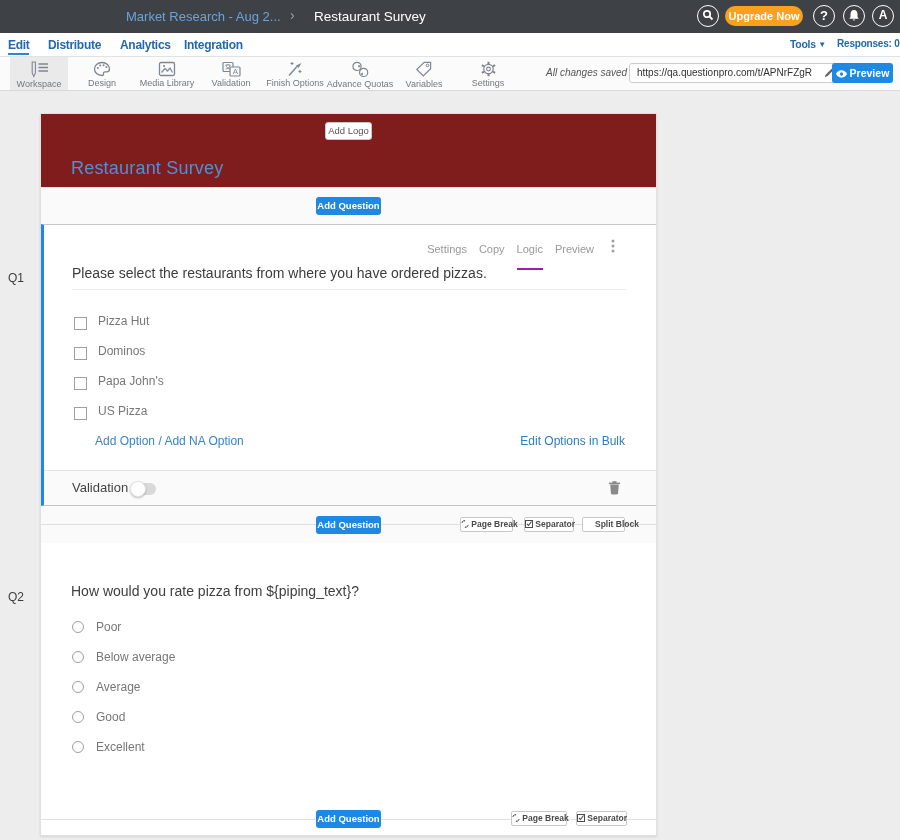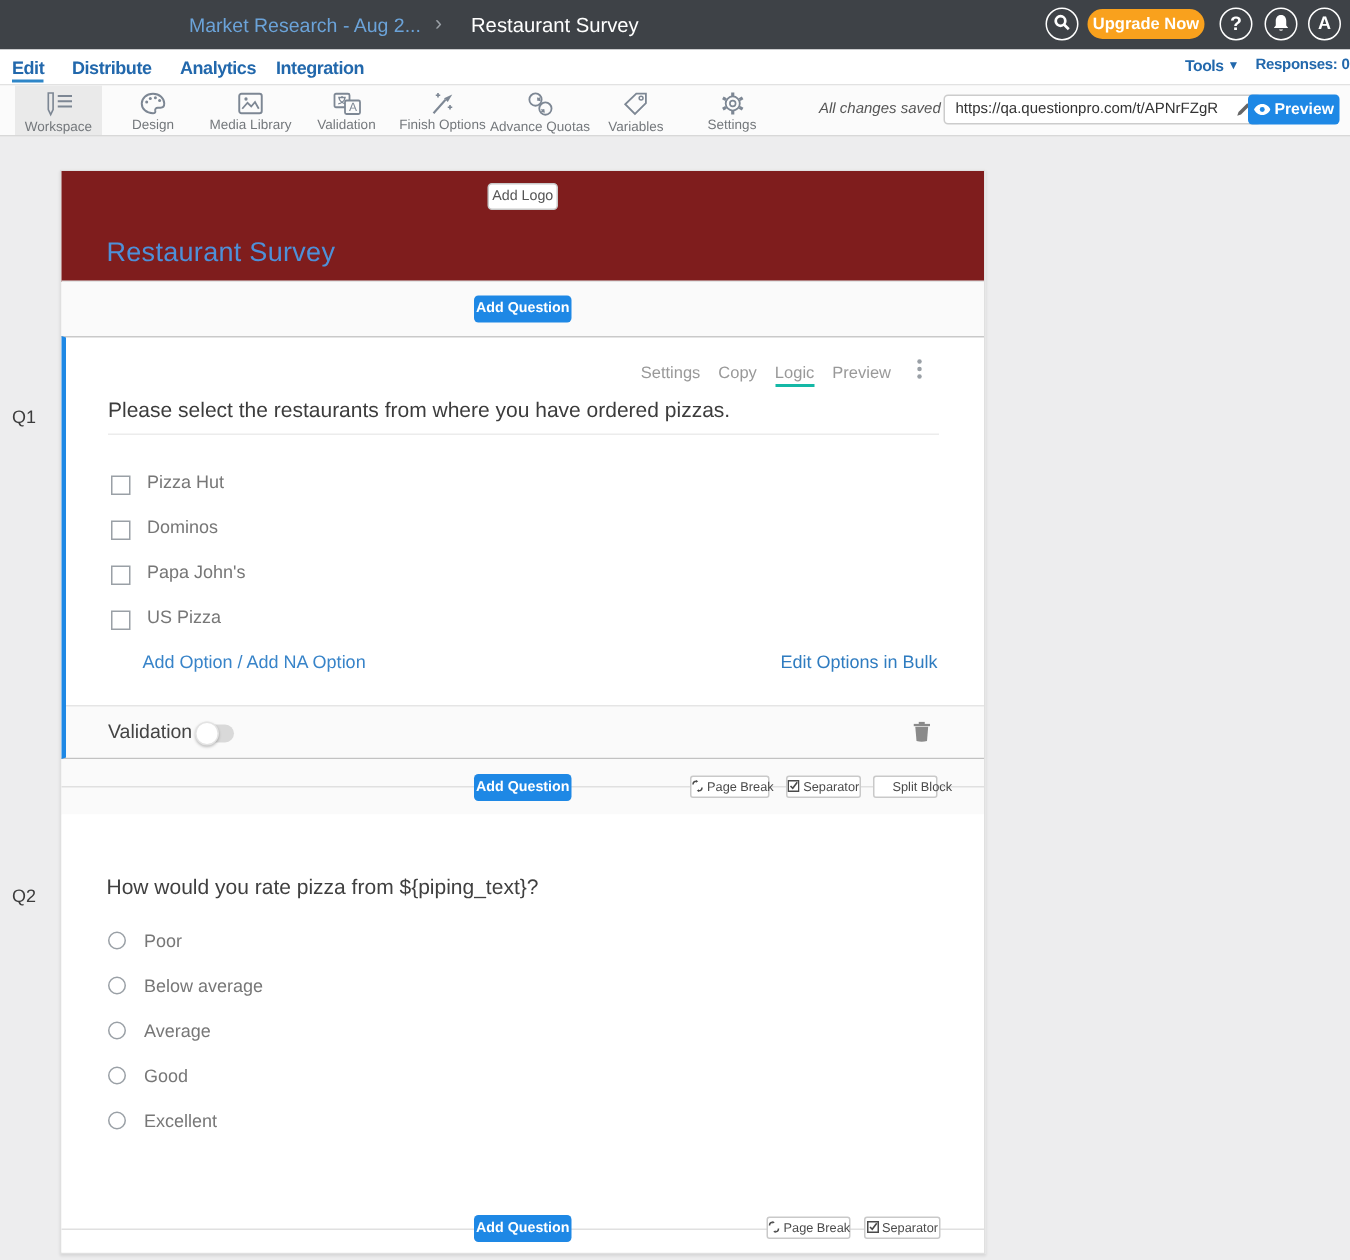--- a/index.html
+++ b/index.html
@@ -30,27 +30,27 @@
   #previewbtn { position:absolute; left:832px; top:6px; width:61px; height:20px; background:#1e88e5; border-radius:3px; color:#fff; font-size:10.5px; font-weight:bold; text-align:center; line-height:20px; white-space:nowrap; }
 
   
   #card { position:absolute; left:40px; top:113px; width:617px; height:723px; background:#fff; border:1px solid #e0e0e0; box-shadow:0 1px 2px rgba(0,0,0,0.10); }
   #sec-logo { position:absolute; left:0; top:0; width:615px; height:74px; background:#7f1d1d; border-bottom:1px solid #e4e4e4; }
   #addlogo { position:absolute; left:284px; top:8px; width:47px; height:18px; background:#fff; border:1px solid #c9c9c9; border-radius:3px; font-size:9.5px; color:#555; text-align:center; line-height:16px; }
   #title { position:absolute; left:30px; top:44px; font-size:18px; color:#4e90d8; letter-spacing:0.2px; }
   .addqrow { position:absolute; left:0; width:615px; height:37px; background:#fafafa; }
   .addqbtn { position:absolute; width:65px; height:18px; background:#1e88e5; border-radius:3px; color:#fff; font-size:9.5px; font-weight:bold; text-align:center; line-height:18px; white-space:nowrap; }
   .hline { position:absolute; height:1px; background:#e0e0e0; }
-  .smallbtn { position:absolute; height:15px; background:#fff; border:1px solid #c9c9c9; border-radius:2px; font-size:8.5px; color:#4a4a4a; text-align:center; line-height:13px; white-space:nowrap; }
+  .smallbtn { position:absolute; height:15px; background:#fff; border:1px solid #c9c9c9; border-radius:2px; font-size:8.5px; color:#4a4a4a; text-align:center; line-height:13px; white-space:nowrap;font-weight:bold; }
 
   
   #q1 { position:absolute; left:0; top:110px; width:615px; height:282px; background:#fff; border-left:3px solid #1e88e5; border-top:1px solid #c9c9c9; border-bottom:1px solid #c2c2c2; }
   .hlink { font-size:11px; color:#999; margin-left:12px; }
   #q1links { position:absolute; right:62px; top:14px; white-space:nowrap; }
-  #logiclink { border-bottom:2px solid #14b8a6; padding-bottom:1px; }
+  #logiclink { border-bottom:2px solid #a21caf; padding-bottom:13px; }
   #dots { position:absolute; right:41px; top:14px; }
   #q1text { position:absolute; left:28px; top:40px; font-size:14px; color:#3c3c3c; white-space:nowrap; }
   #q1underline { position:absolute; left:28px; top:64px; width:554px; height:1px; background:#ececec; }
   .cb { position:absolute; left:30px; width:13px; height:13px; border:1px solid #9aa0a6; background:#fff; }
   .cblabel { position:absolute; left:54px; font-size:12px; color:#777; white-space:nowrap; }
   #addopt { position:absolute; left:51px; top:209px; font-size:12px; color:#3884c9; white-space:nowrap; }
   #editbulk { position:absolute; right:31px; top:209px; font-size:12px; color:#2f7cc0; white-space:nowrap; }
   #valbar { position:absolute; left:0; top:245px; width:612px; height:35px; background:#fafafa; border-top:1px solid #e5e5e5;padding-left:40px; }
   #vallabel { position:absolute; left:28px; top:9px; font-size:13px; color:#444; }
   #toggle { position:absolute; left:87px; top:12px; width:25px; height:12px; background:#d9d9d9; border-radius:6px; }

